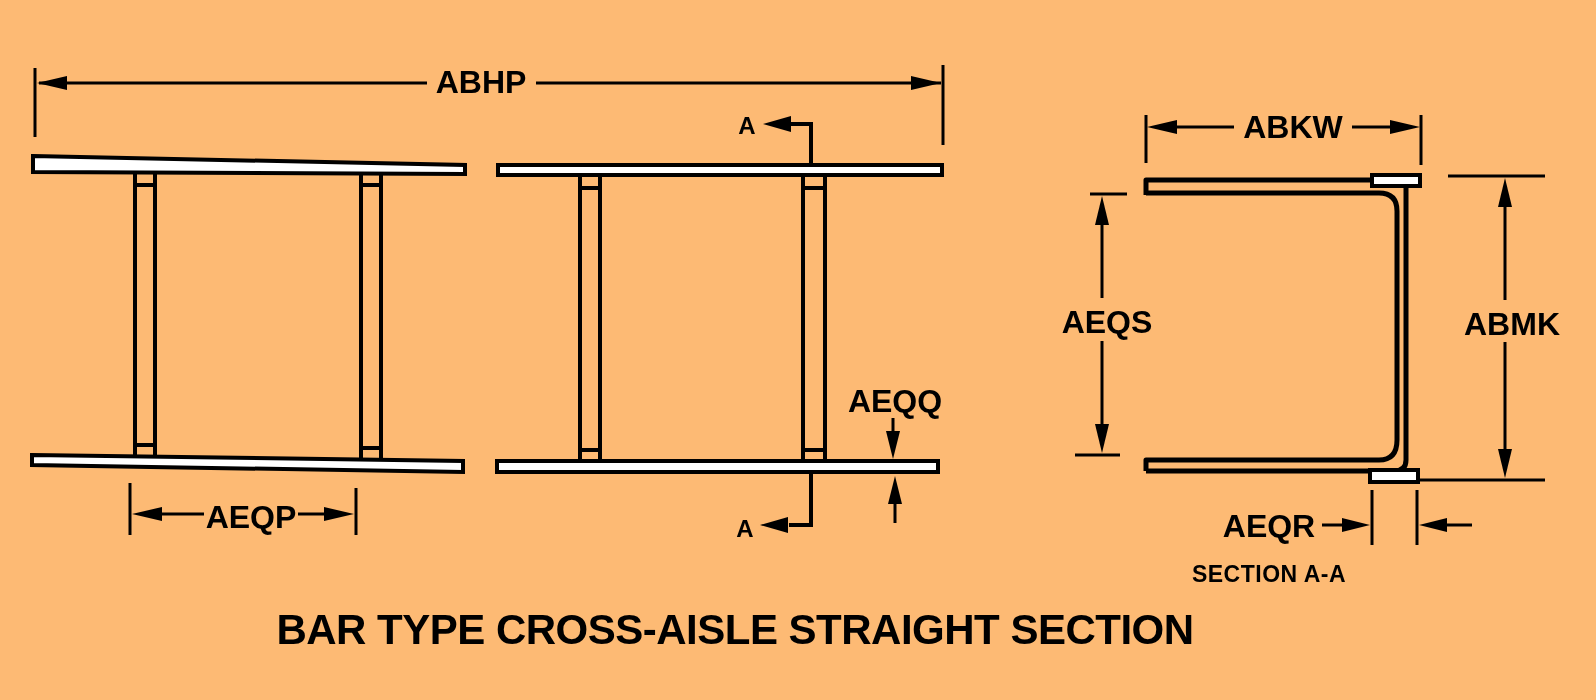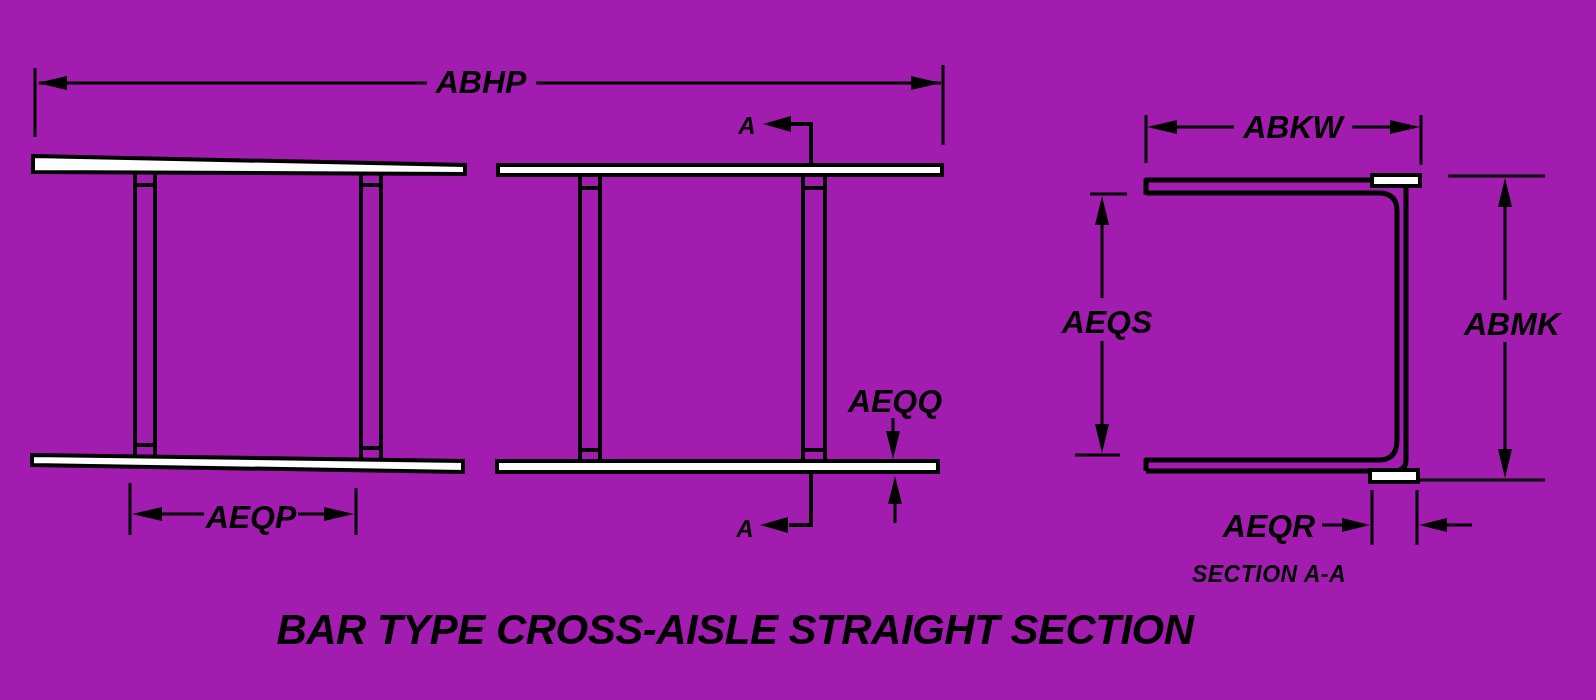--- a/index.html
+++ b/index.html
@@ -1,16 +1,16 @@
 <!DOCTYPE html>
 <html><head>
 <meta charset="utf-8">
 <style>
   html,body{margin:0;padding:0;background:#ffffff;}
-  .stage{position:relative;width:1596px;height:700px;background:#a21caf;overflow:hidden;font-style:italic;}
+  .stage{position:relative;width:1596px;height:700px;background:#fdba74;overflow:hidden;}
   svg{display:block;}
   
   .obj{stroke:#000000;stroke-width:4;fill:none;stroke-linecap:butt;}
   .objf{stroke:#000000;stroke-width:4;fill:#ffffff;}
   .sec{stroke:#000000;stroke-width:5;fill:none;stroke-linejoin:round;}
   .secf{stroke:#000000;stroke-width:4;fill:#ffffff;}
   
   .dim{stroke:#000000;stroke-width:3;fill:none;}
   .dim4{stroke:#000000;stroke-width:4;fill:none;}
   .arr{fill:#000000;stroke:none;}

